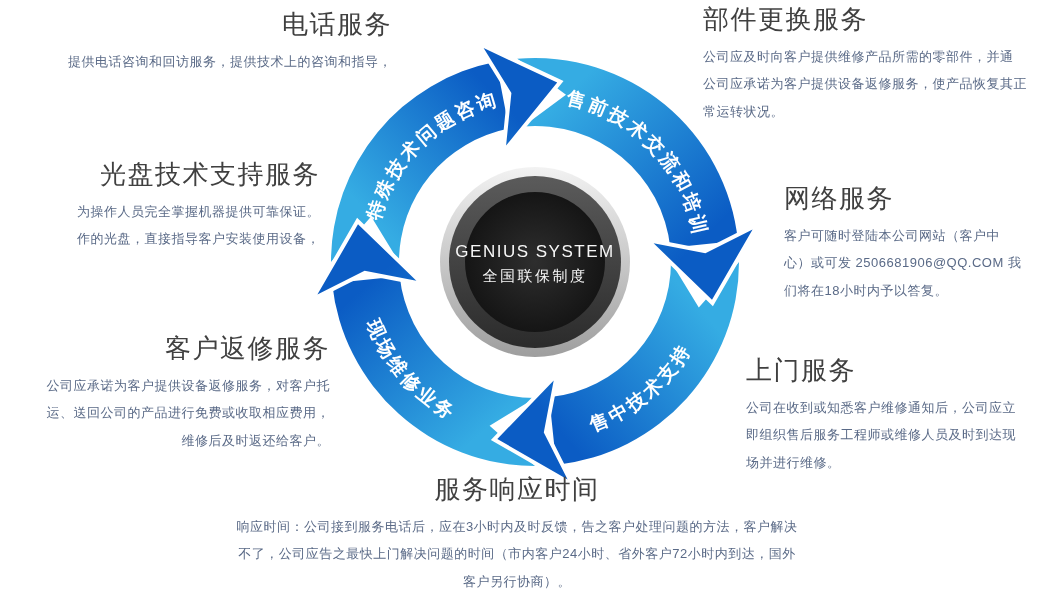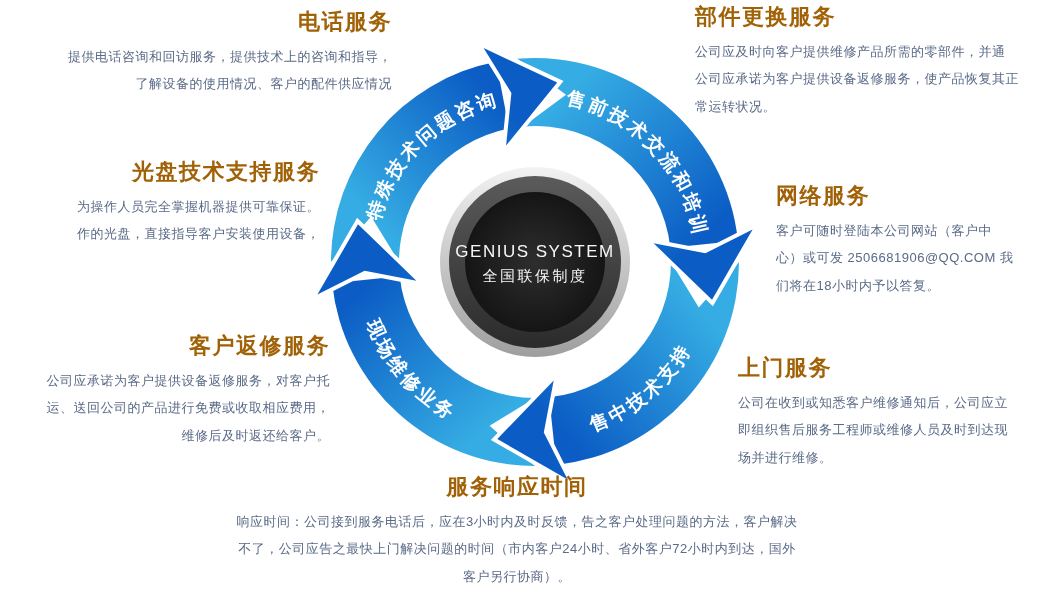--- a/index.html
+++ b/index.html
@@ -3,29 +3,29 @@
 <meta charset="utf-8">
 <style>
   html,body { margin:0; padding:0; background:#fff; }
   .stage {
     position:relative; width:1052px; height:601px; background:#ffffff;
     overflow:hidden; font-family:"Liberation Sans","DejaVu Sans",sans-serif;
   }
   .ring { position:absolute; left:0; top:0; width:1052px; height:601px; }
   .block { position:absolute; }
   .block h2 {
-    font-size:22px; font-weight:bold; color:#a16207; letter-spacing:1.5px;
+    font-size:26px; font-weight:normal; color:#404040; letter-spacing:1.5px;
     margin:0 0 8px 0; line-height:1.18; white-space:nowrap;
   }
   .block .ln {
     font-size:13px; color:#5A6A87; line-height:27.5px; white-space:nowrap;
     letter-spacing:0.5px;
   }
   .ar { text-align:right; }
-  .al { text-align:left; }
+  .al { text-align:left;margin-left:8px; }
   .ac { text-align:center; }
   .b-phone  { left:10px;  right:660px; top:9px;   }
   .b-parts  { left:695px; width:340px; top:4px;   }
   .b-cd     { left:0;     right:732px; top:159px;margin-left:20px; }
   .b-net    { left:776px; width:270px; top:183px; }
   .b-return { left:0;     right:722px; top:333px; }
   .b-onsite { left:738px; width:316px; top:355px; }
   .b-resp   { left:159px; width:716px; top:474px; }
   .arcLabel { font-size:19px; font-weight:bold; fill:#ffffff; letter-spacing:3px; }
   .chev { stroke:#ffffff; stroke-width:8; stroke-linejoin:miter; paint-order:stroke fill; }
@@ -97,21 +97,20 @@
       <textPath href="#tpBot" startOffset="72.2%">售中技术支持</textPath>
     </text>
     <text class="arcLabel" text-anchor="middle">
       <textPath href="#tpBot" startOffset="22.8%">现场维修业务</textPath>
     </text>
   </svg>
 
   <div class="block b-phone ar">
     <h2>电话服务</h2>
     <div class="ln">提供电话咨询和回访服务，提供技术上的咨询和指导，</div>
-    <div class="ln">了解设备的使用情况、客户的配件供应情况</div>
   </div>
 
   <div class="block b-parts al">
     <h2>部件更换服务</h2>
     <div class="ln">公司应及时向客户提供维修产品所需的零部件，并通</div>
     <div class="ln">公司应承诺为客户提供设备返修服务，使产品恢复其正</div>
     <div class="ln">常运转状况。</div>
   </div>
 
   <div class="block b-cd ar">

